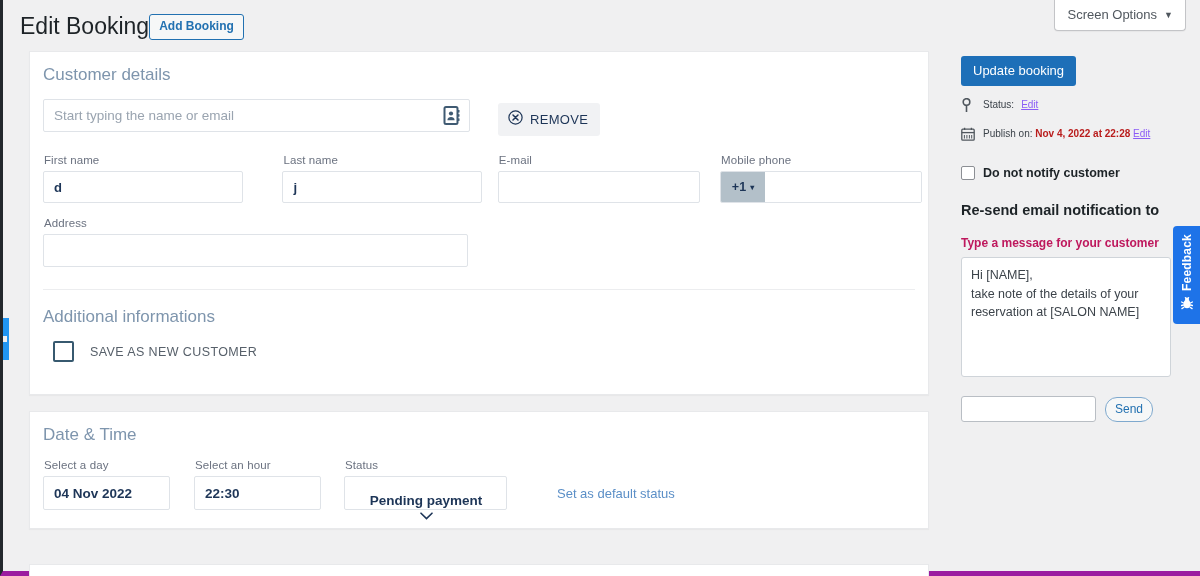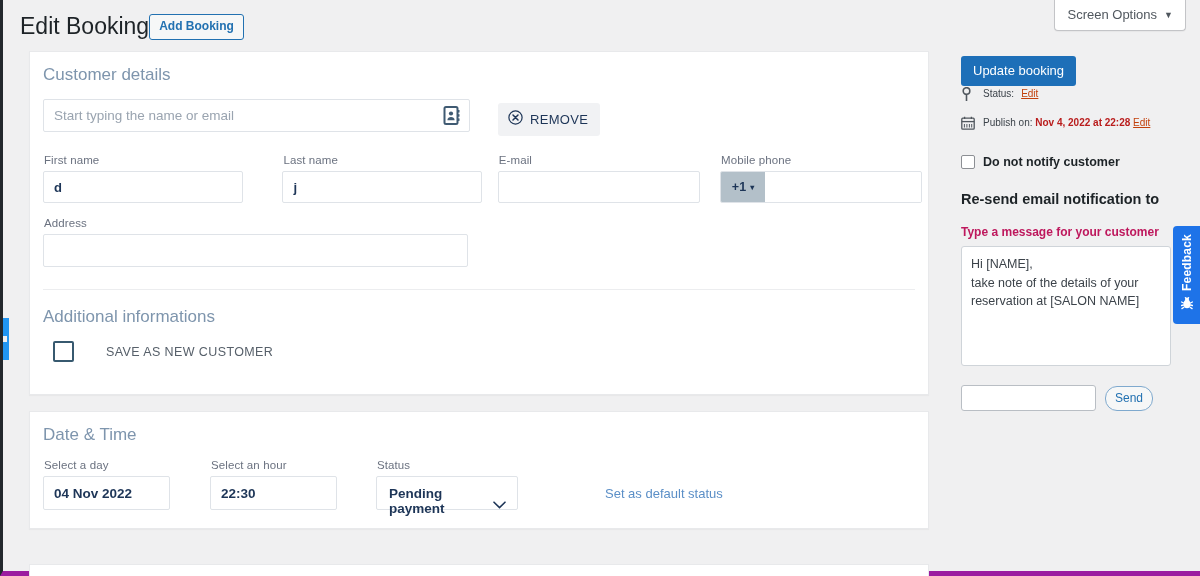--- a/index.html
+++ b/index.html
@@ -158,50 +158,51 @@
     gap: 4px;
     cursor: pointer;
   }
   .phone-cc .caret { font-size: 8px; }
   .phone-num { flex: 1; }
 
   .address-block { margin-top: 14px; }
   .address-input { width: 425px; height: 33px; }
 
   .checkline {
-    display: flex; align-items: center; gap: 32px;
+    display: flex; align-items: center; gap: 16px;
     margin: 14px 0 32px 10px;
   }
   .cbox {
     width: 21px; height: 21px;
     border: 2px solid #37596f;
     border-radius: 2px;
     background: #fff;
     cursor: pointer;
   }
   .check-label {
     font-size: 12.5px; color: #57606a; letter-spacing: .4px;
   }
 
   
-  .dt-row { display: flex; align-items: flex-end; gap: 16px; padding-bottom: 18px; }
+  .dt-row { display: flex; align-items: flex-end; gap: 0; padding-bottom: 18px; }
   .dt-cell { margin-right: 0; }
   .dt-cell.day { width: 151px; }
   .dt-cell.hour { width: 150px; }
   .dt-cell.status { width: 190px; }
   .select-box {
     height: 34px;
     border: 1px solid #dfe3e8;
     border-radius: 2px;
     background: #fff;
     display: flex; align-items: center; justify-content: space-between;
     padding: 16px 11px 0 12px;
     font-size: 13.5px; color: #1d3557; font-weight: bold;
-    width: 142px;
-    cursor: pointer;
+    width: 163px;
+    cursor: pointer;
+    flex-direction: column;
   }
   .chev {
     width: 13px; height: 8px;
     flex: none;
   }
   .day-input, .hour-input {
     width: 127px; height: 34px;
     font-size: 13.5px;
   }
   .default-status-link {
@@ -213,30 +214,30 @@
   
   .update-btn {
     background: #1d6fb8;
     color: #fff;
     font-size: 13px;
     border: none;
     border-radius: 3px;
     padding: 7px 12px 8px;
     cursor: pointer;
     display: inline-block;
-    margin-bottom: 0;
+    margin-bottom: 11px;
   }
   .meta-row {
     display: flex; align-items: flex-start; gap: 7px;
     font-size: 10px; color: #3c434a;
     margin-bottom: 9px;
     line-height: 1.5;
   }
   .meta-icon { width: 15px; flex: none; padding-top: 1px; }
-  .meta-link { color: #c2410c; text-decoration: underline; cursor: pointer; }
+  .meta-link { color: #8b5cf6; text-decoration: underline; cursor: pointer; }
   .meta-strong { font-weight: bold; color: #b91c1c; }
 
   .notify-row {
     display: flex; align-items: center; gap: 8px;
     margin-top: 21px; margin-bottom: 22px;
   }
   .cbox-sm {
     width: 14px; height: 14px;
     border: 1px solid #8c8f94;
     border-radius: 2px;

